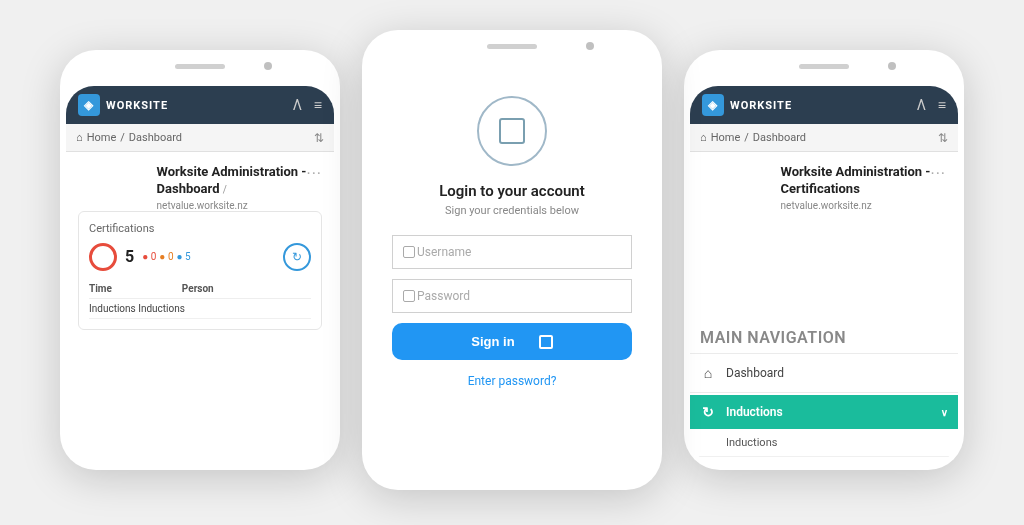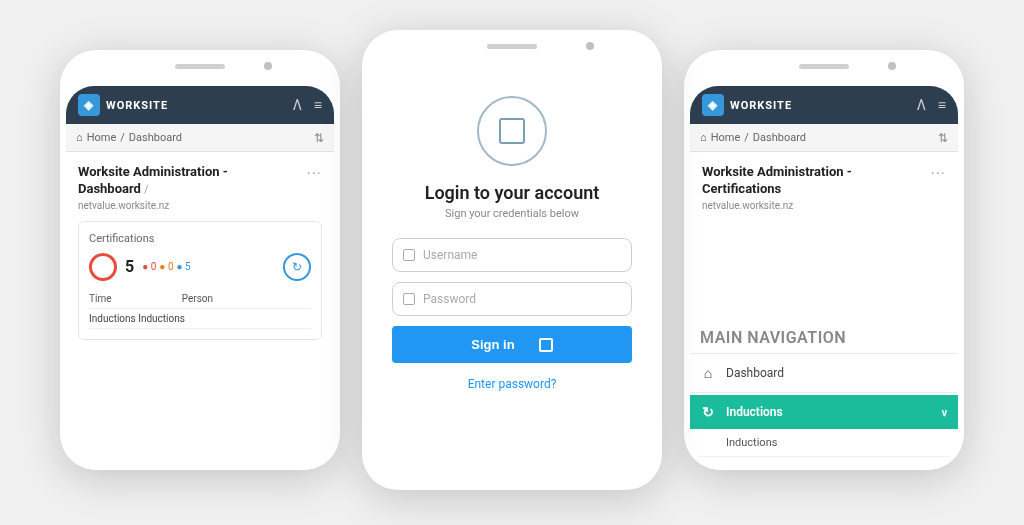--- a/index.html
+++ b/index.html
@@ -159,23 +159,22 @@
       color: #222;
       line-height: 1.3;
     }
     .ws-page-subtitle {
       font-size: 10px;
       color: #888;
       margin-top: 2px;
     }
     .ws-title-row {
       display: flex;
-      justify-content: space-between;
+      justify-content: flex-end;
       align-items: flex-start;
-      margin-bottom: 10px;
     }
     .ws-dots {
       color: #aaa;
       font-size: 16px;
       letter-spacing: 1px;
     }
 
     
     .ws-card {
       background: #fff;
@@ -234,21 +233,21 @@
     
     .ws-table {
       width: 100%;
       border-collapse: collapse;
       font-size: 10px;
       margin-top: 8px;
     }
     .ws-table th {
       text-align: left;
       color: #555;
-      font-weight: 400;
+      font-weight: 700;
       padding: 4px 0;
       border-bottom: 1px solid #eee;
     }
     .ws-table td {
       padding: 4px 0;
       color: #444;
       border-bottom: 1px solid #f0f0f0;
     }
 
     
@@ -271,62 +270,62 @@
       margin-bottom: 16px;
       margin-top: 10px;
     }
     .login-icon-inner {
       width: 26px;
       height: 26px;
       border: 2px solid #7a9fb0;
       border-radius: 3px;
     }
     .login-title {
-      font-size: 18px;
+      font-size: 15px;
       font-weight: 600;
       color: #222;
       margin-bottom: 4px;
       text-align: center;
     }
     .login-subtitle {
       font-size: 11px;
       color: #888;
       margin-bottom: 18px;
       text-align: center;
     }
     .login-field {
       width: 100%;
       border: 1px solid #d0d0d0;
-      border-radius: 8px;
+      border-radius: 0;
       padding: 9px 10px;
       font-size: 12px;
       color: #444;
       display: flex;
       align-items: center;
-      gap: 8px;
+      gap: 2px;
       margin-bottom: 10px;
       background: #fff;
     }
     .login-field-icon {
       width: 12px;
       height: 12px;
       border: 1.5px solid #aaa;
       border-radius: 2px;
       flex-shrink: 0;
     }
     .login-field-text {
       color: #aaa;
       font-size: 12px;
     }
     .login-btn {
       width: 100%;
       background: #2196F3;
       color: #fff;
       border: none;
-      border-radius: 4px;
+      border-radius: 10px;
       padding: 11px;
       font-size: 13px;
       font-weight: 600;
       cursor: pointer;
       display: flex;
       align-items: center;
       justify-content: center;
       gap: 24px;
       margin-bottom: 14px;
     }

